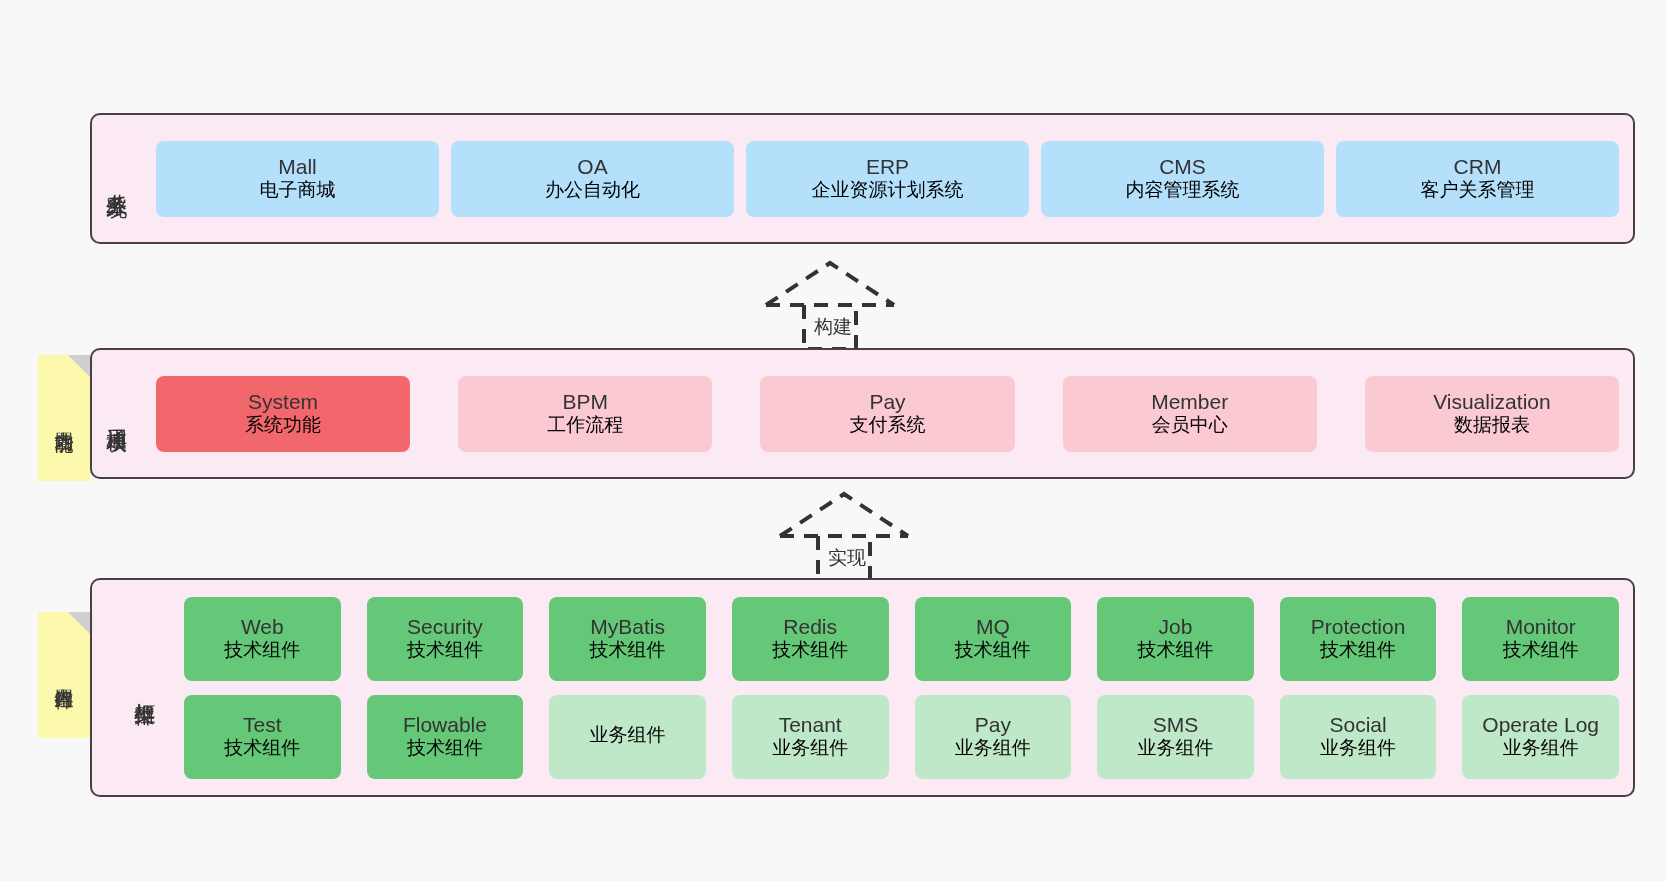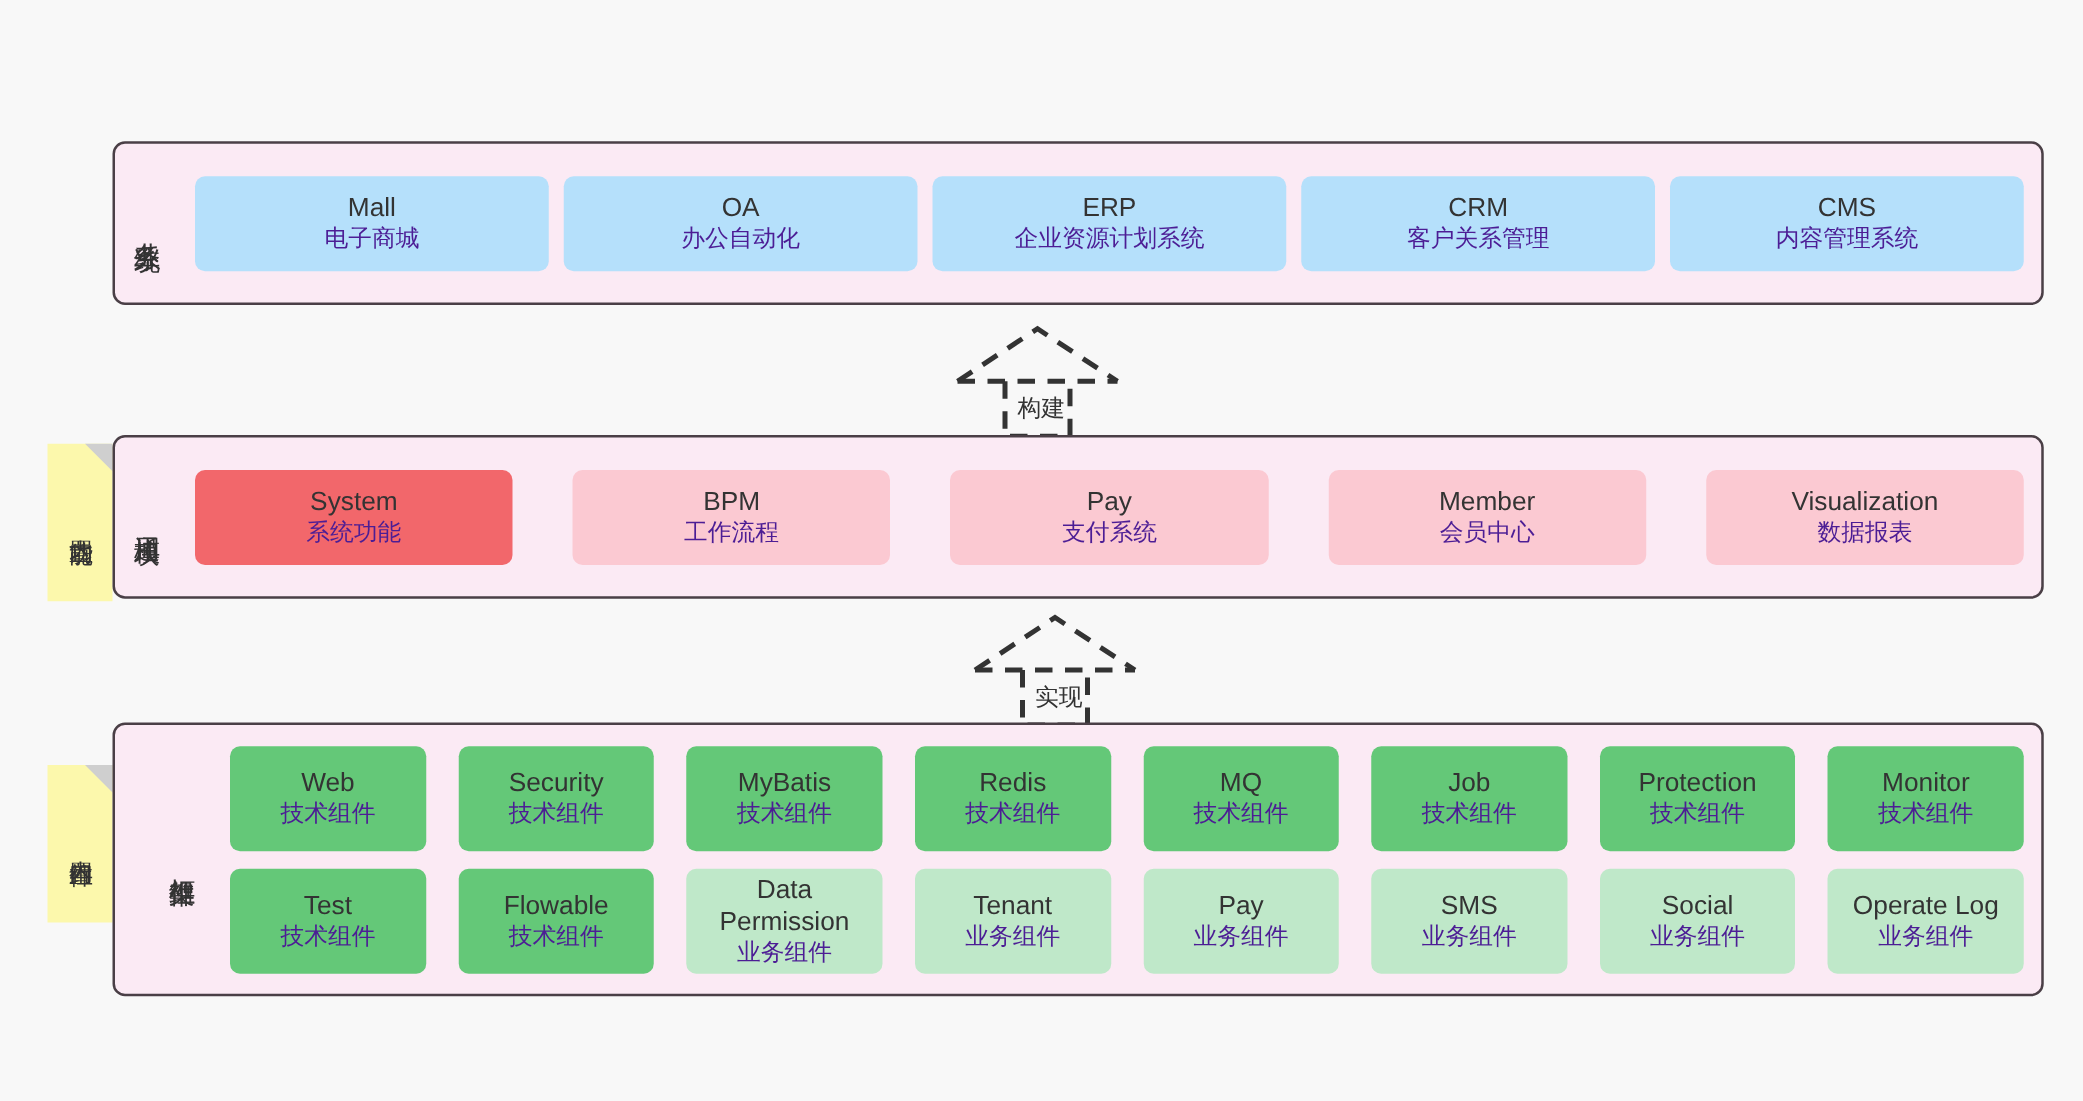--- a/index.html
+++ b/index.html
@@ -78,21 +78,22 @@
     text-align: center;
     line-height: 1.22;
     padding: 6px 4px;
   }
   .card .en {
     font-size: 21px;
     color: #333333;
   }
   .card .cn {
     font-size: 19px;
-    color: #4c1d95;
+    color: #000000;
+    font-family: Liberation Mono, monospace;
   }
 
   .card.blue      { background: #b5e0fb; }
   .card.red       { background: #f2676b; }
   .card.pink      { background: #fbc9d2; }
   .card.green     { background: #64c878; }
   .card.lightgrn  { background: #bfe8c9; }
 
   
   #layer-business { left: 90px;  top: 113px; width: 1545px; height: 131px; }
@@ -169,26 +170,26 @@
         </div>
         <div class="card blue">
           <span class="en">OA</span>
           <span class="cn">办公自动化</span>
         </div>
         <div class="card blue">
           <span class="en">ERP</span>
           <span class="cn">企业资源计划系统</span>
         </div>
         <div class="card blue">
+          <span class="en">CMS</span>
+          <span class="cn">内容管理系统</span>
+        </div>
+        <div class="card blue">
           <span class="en">CRM</span>
           <span class="cn">客户关系管理</span>
-        </div>
-        <div class="card blue">
-          <span class="en">CMS</span>
-          <span class="cn">内容管理系统</span>
         </div>
       </div>
     </div>
   </div>
 
   <div class="arrow" id="arrow-build">
     <svg width="180" height="100" viewBox="0 0 180 100" fill="none">
       <path d="M 14 52 L 78 10 L 142 52" stroke="#333333" stroke-width="4" stroke-dasharray="14 10" fill="none"></path>
       <path d="M 14 52 L 142 52" stroke="#333333" stroke-width="4" stroke-dasharray="14 10" fill="none"></path>
       <path d="M 52 52 L 52 96 L 104 96 L 104 52" stroke="#333333" stroke-width="4" stroke-dasharray="14 10" fill="none"></path>
@@ -285,21 +286,20 @@
       <div class="row">
         <div class="card green">
           <span class="en">Test</span>
           <span class="cn">技术组件</span>
         </div>
         <div class="card green">
           <span class="en">Flowable</span>
           <span class="cn">技术组件</span>
         </div>
         <div class="card lightgrn">
-          <span class="en">Data Permission</span>
           <span class="cn">业务组件</span>
         </div>
         <div class="card lightgrn">
           <span class="en">Tenant</span>
           <span class="cn">业务组件</span>
         </div>
         <div class="card lightgrn">
           <span class="en">Pay</span>
           <span class="cn">业务组件</span>
         </div>

